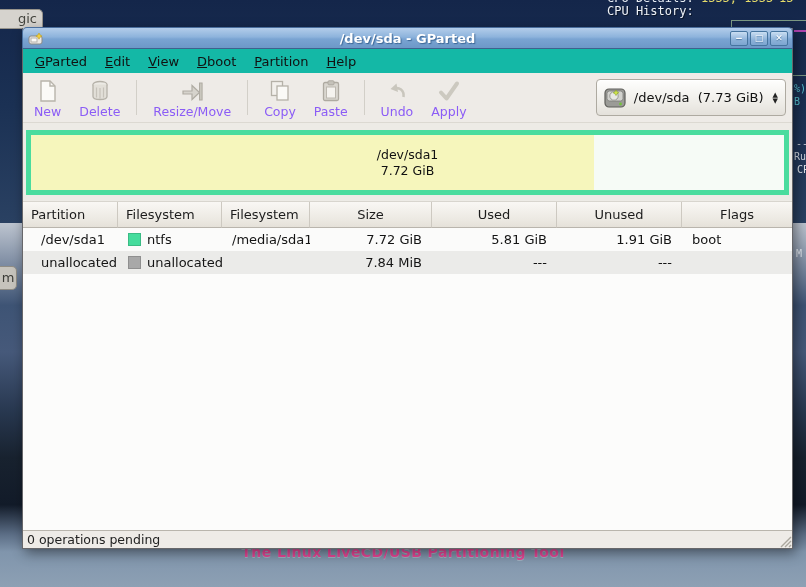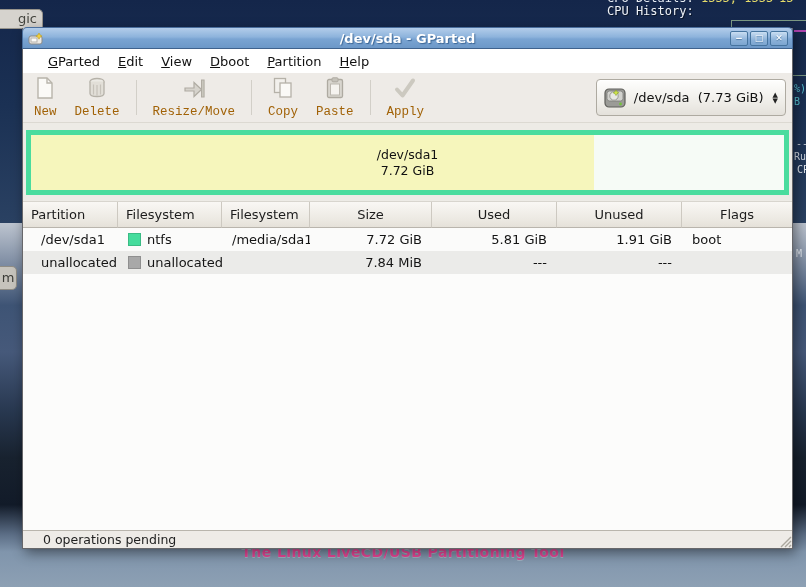--- a/index.html
+++ b/index.html
@@ -50,26 +50,26 @@
     color:#ffffff; font-weight:bold; font-size:13px; text-shadow:1px 1px 1px #3c6695;
   }
   .win-icon { position:absolute; left:5px; top:3px; }
   .win-btns { position:absolute; right:4px; top:3px; display:flex; gap:2px; }
   .wbtn {
     width:18px; height:15px; font-size:9px; line-height:13px; text-align:center;
     color:#fff; font-weight:bold; border:1px solid #46749f; border-radius:2px;
     background:linear-gradient(180deg,#cadef2,#8db2d9 60%,#7ca5d0);
     text-shadow:0 1px 1px #4a759f;
   }
-  .menubar { height:24px; flex:0 0 24px; display:flex; align-items:center; background:#ffffff; padding-left:16px; }
+  .menubar { height:24px; flex:0 0 24px; display:flex; align-items:center; background:#14b8a6; padding-left:3px; }
   .menu-item { font-size:13px; color:#111; padding:3px 9px; }
   .mn { text-decoration:underline; }
 
   .toolbar { height:50px; flex:0 0 50px; display:flex; align-items:stretch; background:#eeebe7; border-bottom:1px solid #dcd9d2; padding:2px 6px 2px 2px; }
-  .tb-btn { display:flex; flex-direction:column; align-items:center; justify-content:space-between; padding:1px 9px; color:#a16207; font-size:12.5px;font-family:Liberation Mono, monospace; }
+  .tb-btn { display:flex; flex-direction:column; align-items:center; justify-content:flex-end; padding:1px 9px; color:#8b5cf6; font-size:12.5px; }
   .tb-ico { display:block; margin-bottom:1px; }
   .tb-sep { width:1px; background:#d2cfc8; margin:5px 7px; }
   .combo {
     margin-left:auto; align-self:center; height:37px; min-width:170px;
     border:1px solid #aeaaa1; border-radius:4px;
     background:linear-gradient(180deg,#fefefd,#edebe6 70%,#e4e1db);
     display:flex; align-items:center; gap:7px; padding:0 7px 0 6px;
     box-shadow:0 1px 0 rgba(255,255,255,.8) inset;
   }
   .combo-text { font-size:13px; color:#111; white-space:pre; }
@@ -95,21 +95,21 @@
   .trow .cell { padding:0 10px; white-space:nowrap; overflow:hidden; display:flex; align-items:center; height:23px; }
   .trow .cell.c-right { justify-content:flex-end; }
   .row-0 { background:#fbfbfa; }
   .row-1 { background:#ebebe9; }
   .cell-partition { padding-left:18px !important; }
   .swatch { width:13px; height:13px; margin-right:6px; flex:0 0 13px; border:1px solid rgba(0,0,0,.15); }
   .sw-ntfs { background:#45dc9c; }
   .sw-unalloc { background:#a8a8a8; }
   .table-empty { flex:1 1 auto; background:#fcfcfb; }
 
-  .statusbar { height:18px; flex:0 0 18px; background:#eeebe7; border-top:1px solid #b9b5ad; position:relative; font-size:12.5px; color:#222; padding:1px 0 0 20px; }
+  .statusbar { height:18px; flex:0 0 18px; background:#eeebe7; border-top:1px solid #b9b5ad; position:relative; font-size:12.5px; color:#222; padding:1px 0 0 4px; }
   .grip { position:absolute; right:0; bottom:0; }
 </style>
 </head>
 <body>
 
 <div class="cpu-details-frag mono"><span>CPU Details:</span><span class="vals">  1333, 1333</span></div>
 <div class="cpu-corner-frag mono">13</div>
 <div class="cpu-history mono">CPU History:</div>
 <div class="graph-box"></div>
 <div class="magenta-line"></div>
@@ -183,20 +183,27 @@
     <div class="tb-btn">
       <svg class="tb-ico" width="24" height="24" viewBox="0 0 24 24">
         <rect x="4.5" y="3.5" width="15" height="18" rx="1.5" fill="#d9d6cf" stroke="#aeaaa1" stroke-width="1.3"></rect>
         <rect x="9" y="1.8" width="6" height="4" rx="1" fill="#c5c2ba" stroke="#aeaaa1" stroke-width="1"></rect>
         <rect x="7.5" y="8" width="9" height="11" fill="#f5f3ef" stroke="#bcb8b0" stroke-width="1"></rect>
       </svg>
       <span class="tb-lbl">Paste</span>
     </div>
     <div class="tb-sep"></div>
     <div class="tb-btn">
+      <svg class="tb-ico" width="24" height="24" viewBox="0 0 24 24">
+        <path d="M18.5 18 c1-7 -4.5-10 -9.5-8.5" fill="none" stroke="#c9c6bd" stroke-width="2.6"></path>
+        <path d="M11.5 4.5 l-6 5.5 7.5 3 z" fill="#c9c6bd"></path>
+      </svg>
+      <span class="tb-lbl">Undo</span>
+    </div>
+    <div class="tb-btn">
       <svg class="tb-ico" width="26" height="24" viewBox="0 0 26 24">
         <path d="M5 13.5 l5.5 6 L21 4.5" fill="none" stroke="#ccc9c0" stroke-width="4" stroke-linecap="round" stroke-linejoin="round"></path>
       </svg>
       <span class="tb-lbl">Apply</span>
     </div>
 
     <div class="combo">
       <svg width="24" height="24" viewBox="0 0 24 24">
         <rect x="2" y="3" width="20" height="18" rx="4" fill="#9b9b97" stroke="#5f5f5b" stroke-width="1.2"></rect>
         <rect x="4" y="5" width="16" height="10" rx="2.5" fill="#d2d2ce" stroke="#7c7c78" stroke-width=".8"></rect>

